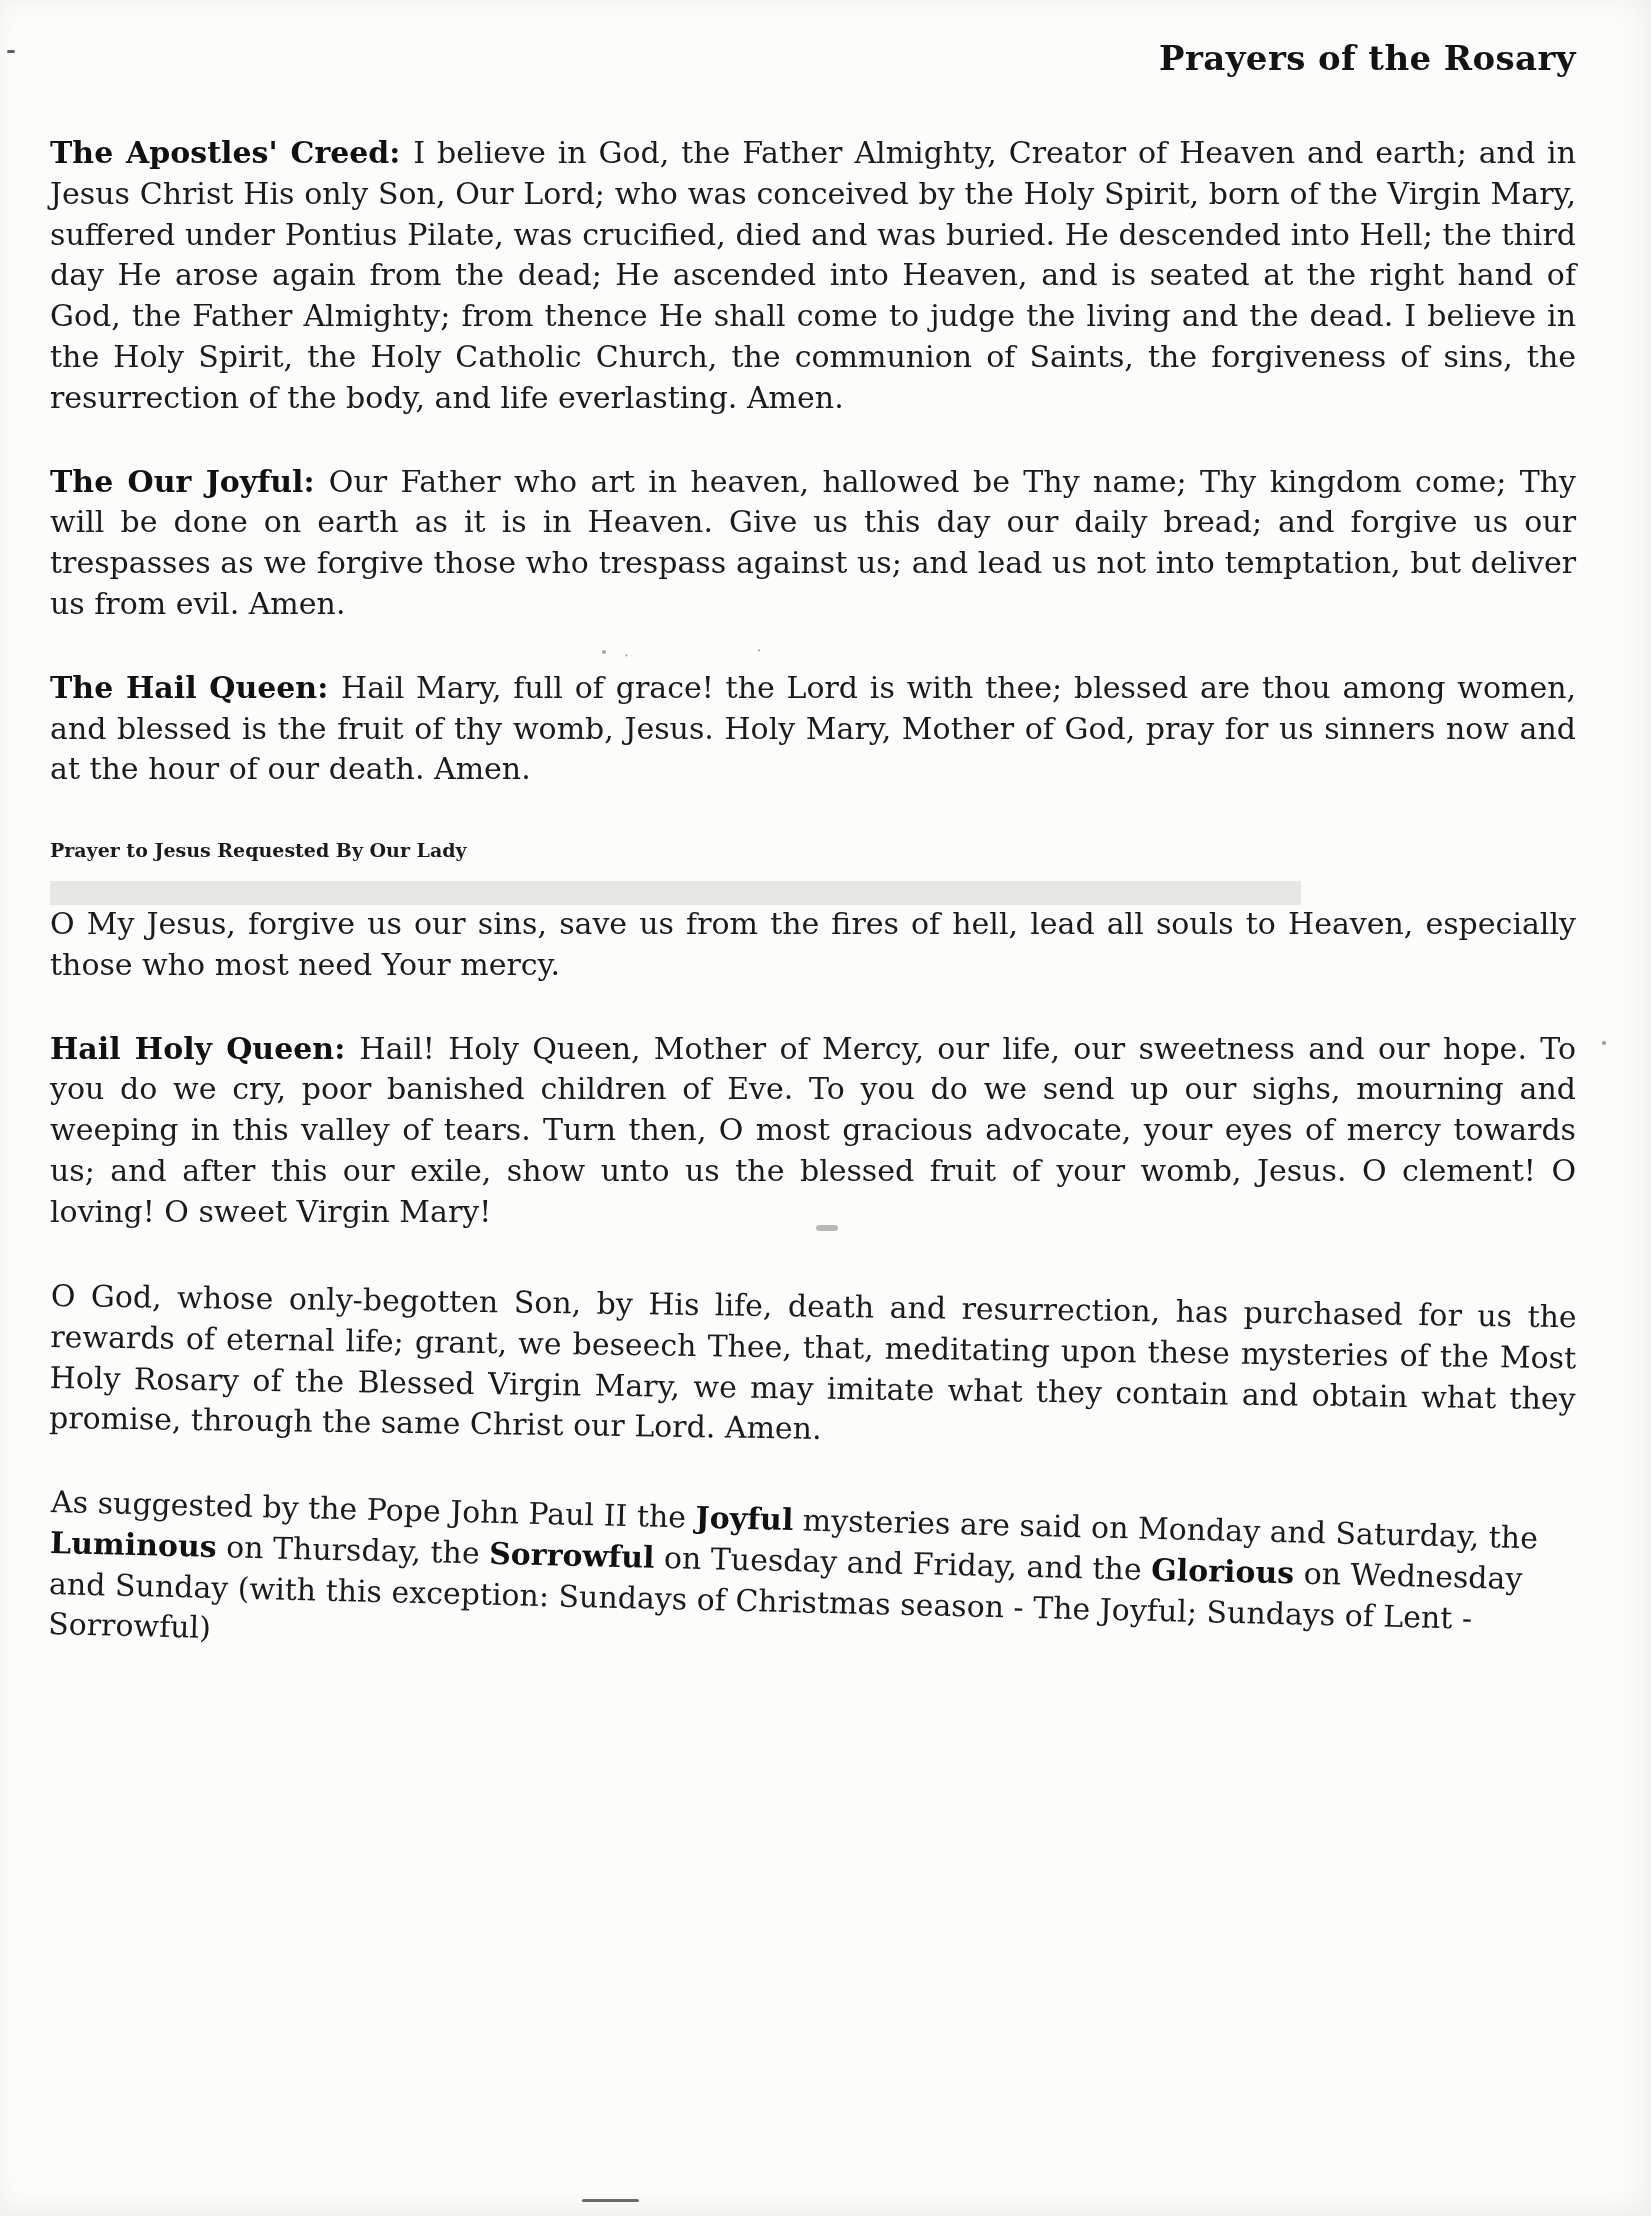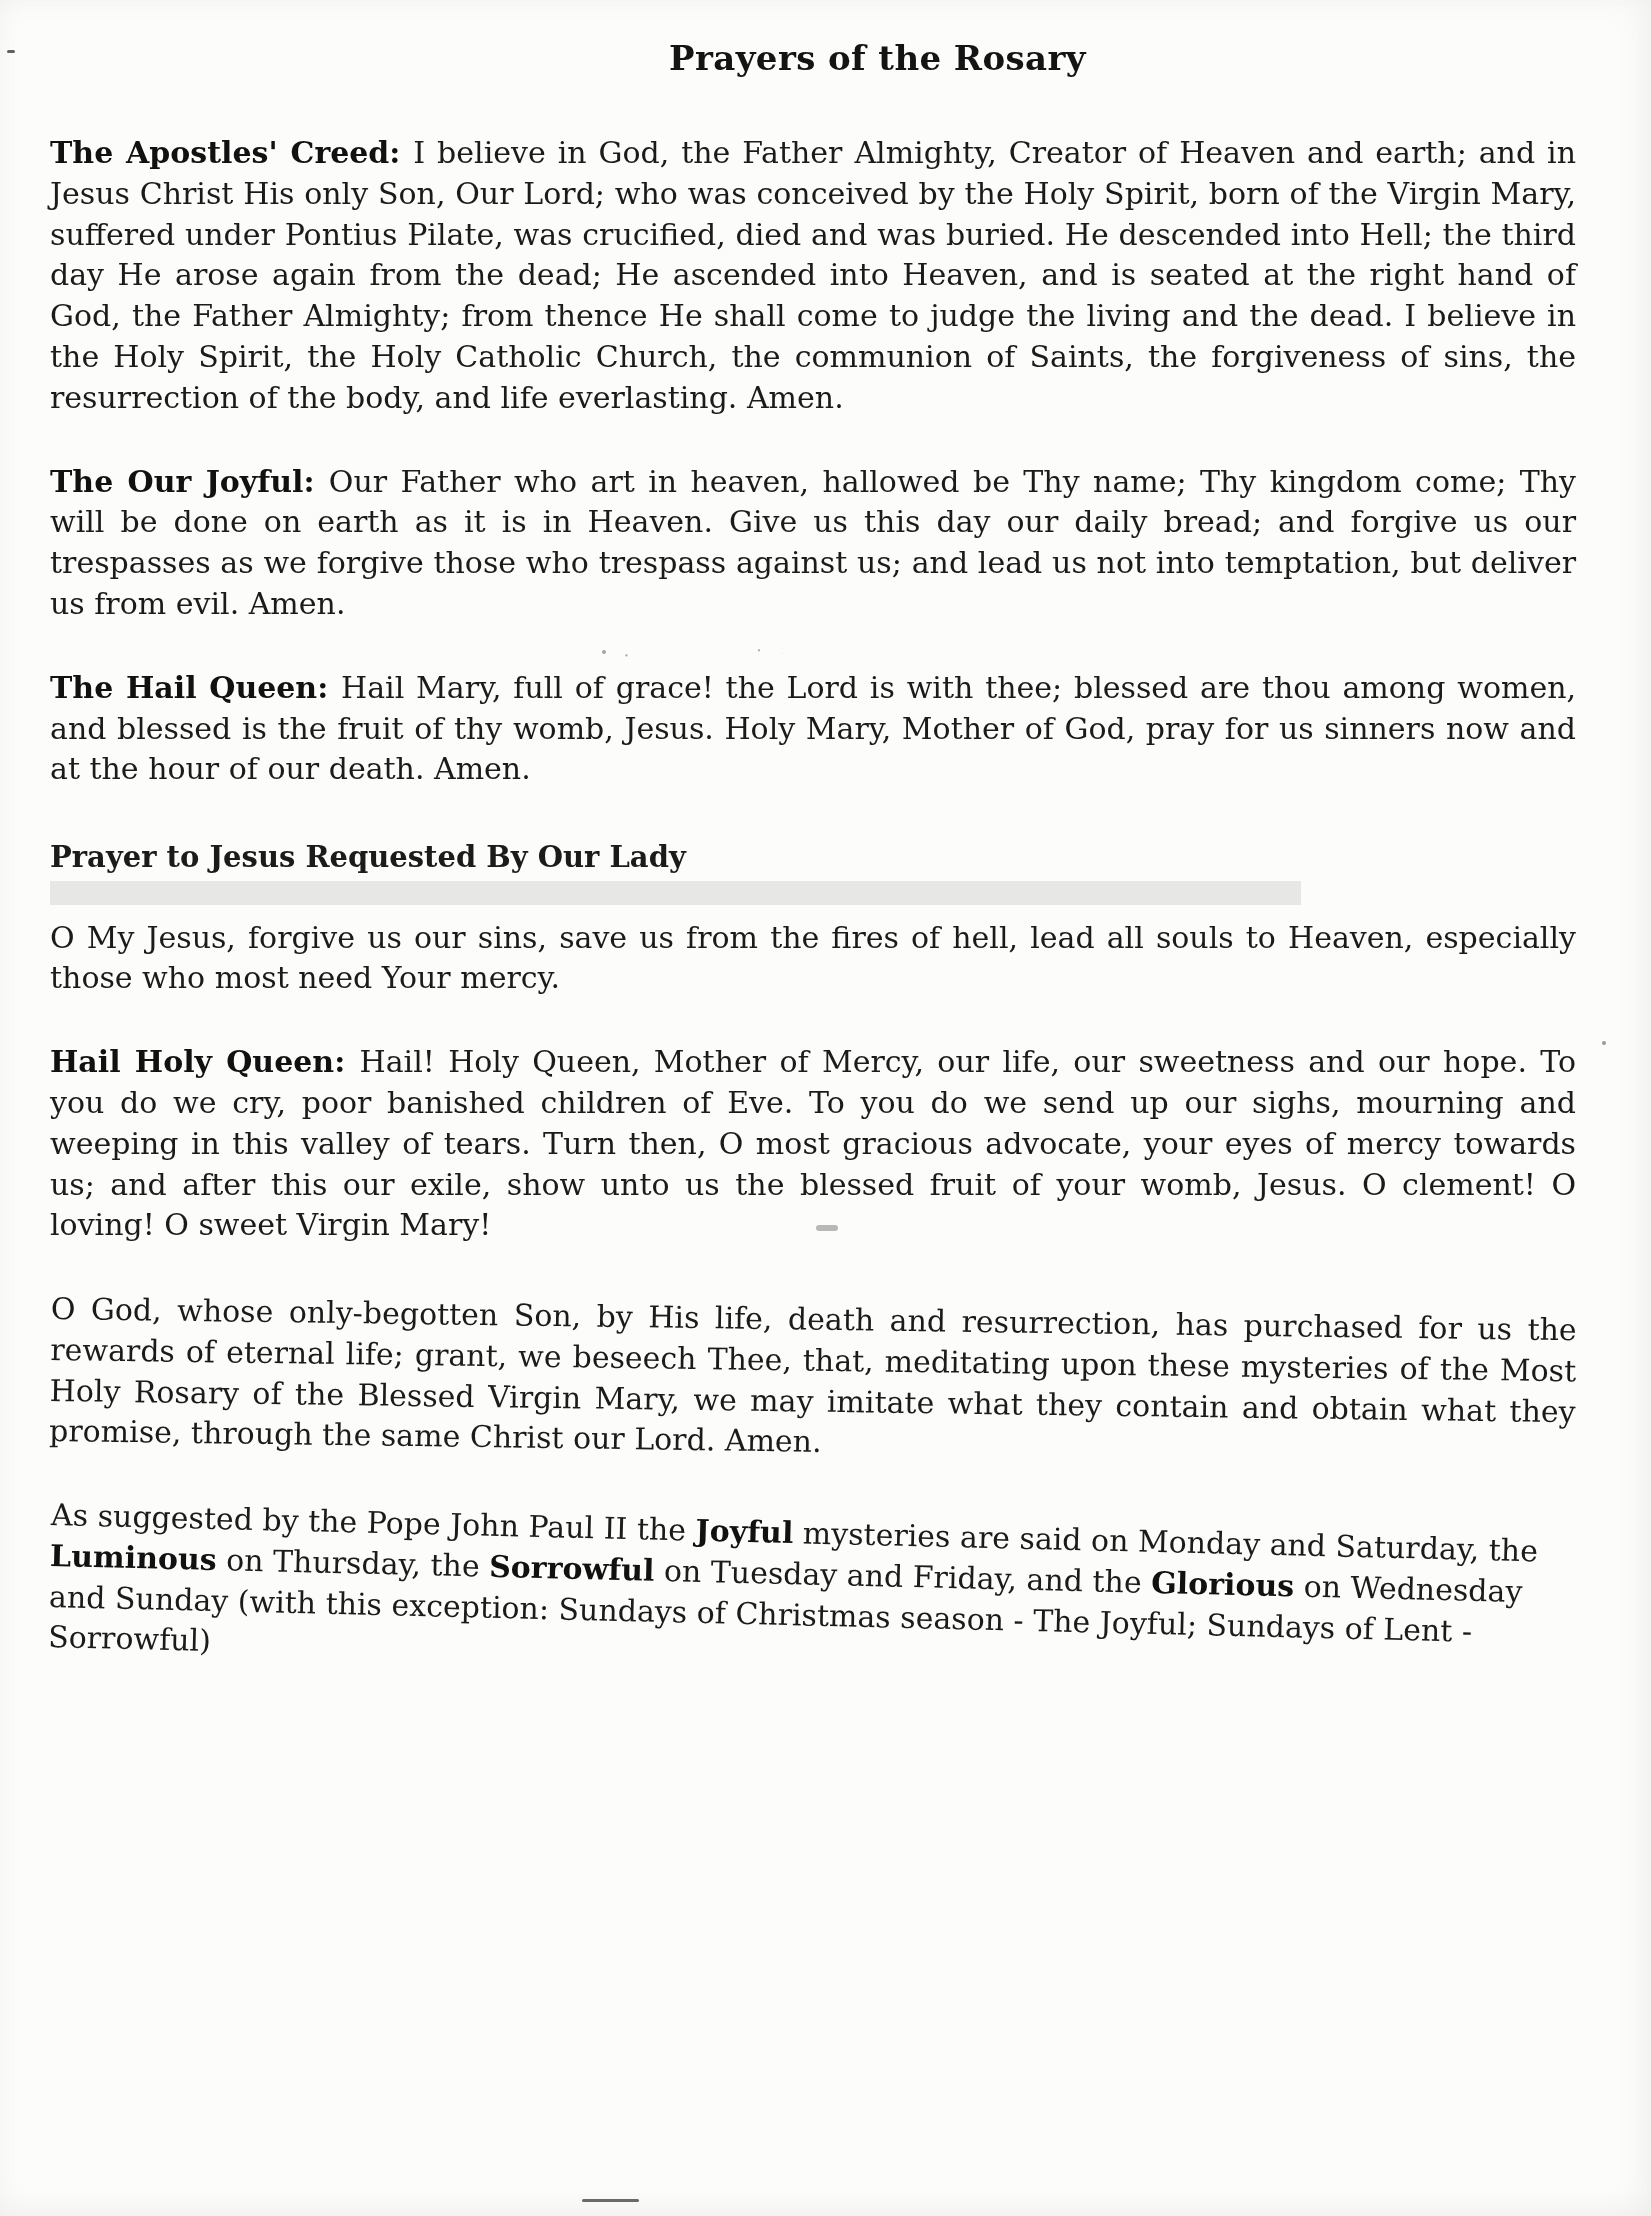--- a/index.html
+++ b/index.html
@@ -11,38 +11,38 @@
     font-family: "DejaVu Serif", "Liberation Serif", serif;
     overflow: hidden;
     position: relative;
     box-shadow: inset -12px 0 34px rgba(0,0,0,0.035), inset 0 -8.6px 26px rgba(0,0,0,0.03);
   }
   .doc {
     padding: 26px 76px 0 50px;
     position: relative;
   }
   h1.title {
-    text-align: center;
+    text-align: right;
     padding-left: 129px;
     font-size: 34px;
     font-weight: 700;
     letter-spacing: 0.4px;
     margin: 12px 0 55px 0;
     color: #141414;
   }
   .body-sections > p {
     font-size: 30px;
     line-height: 1.36;
     margin: 0 0 43px 0;
     text-align: justify;
     position: relative;
   }
   .body-sections > p.heading {
     font-weight: 700;
-    font-size: 29px;
+    font-size: 19px;
     text-align: left;
     margin-bottom: 40px;
     margin-top: 48px;
   }
   .body-sections > p[data-kind="segments"] {
     text-align: left;
   }
   .body-sections strong { font-weight: 700; color: #111; }
 
   

